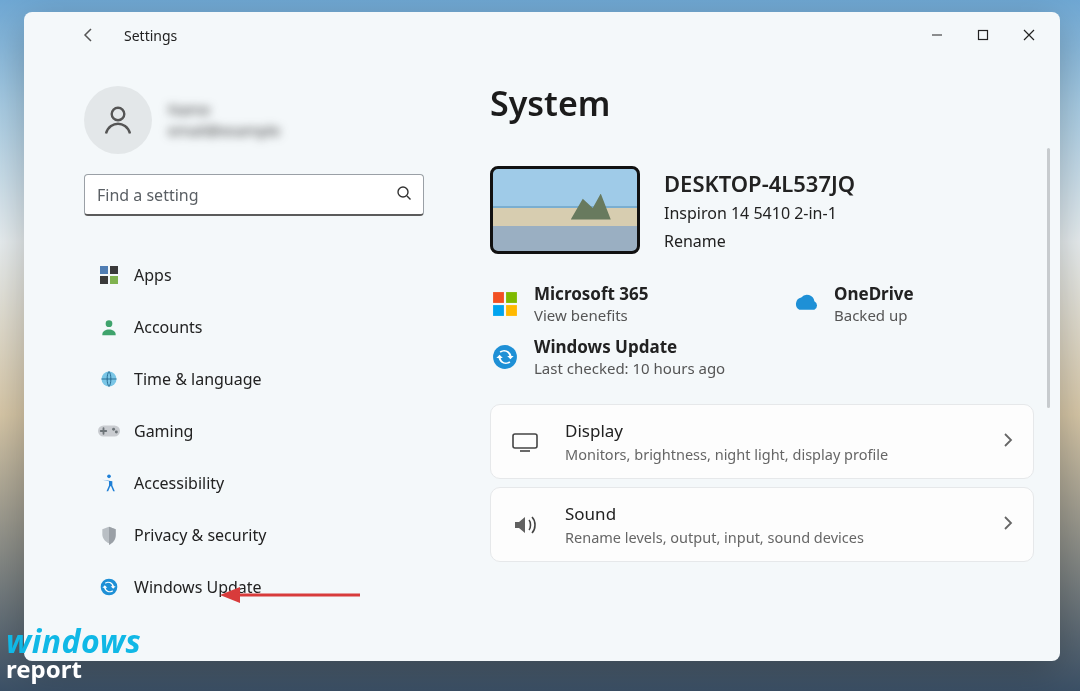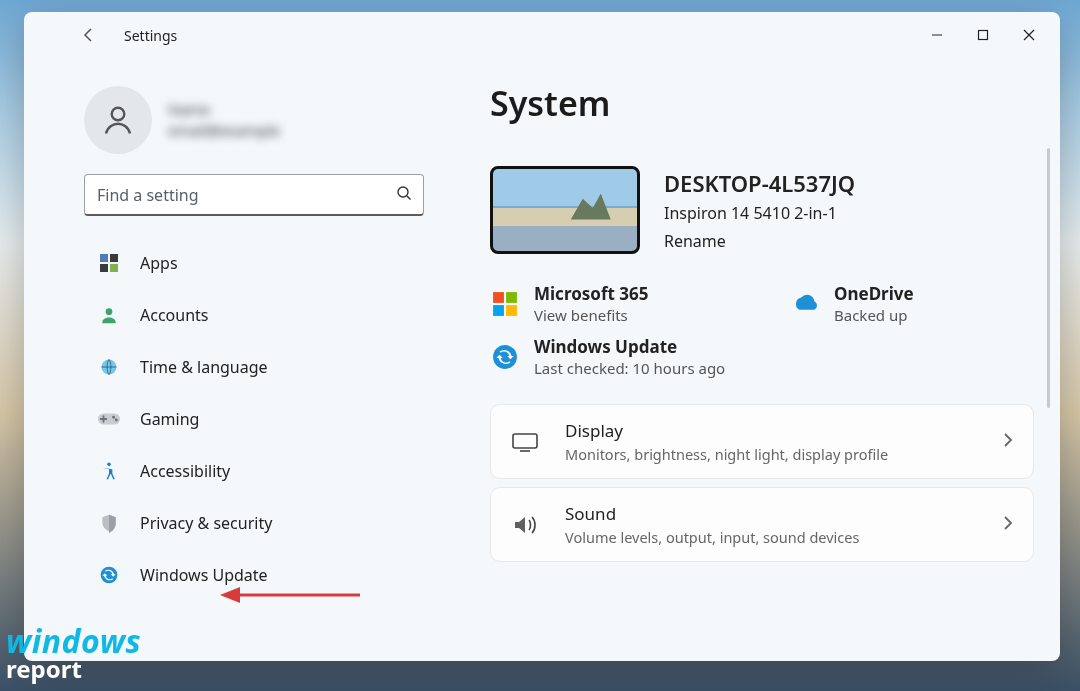--- a/index.html
+++ b/index.html
@@ -34,21 +34,21 @@
     width: 100%; height: 42px; border: 1px solid #9aa0a6; border-radius: 4px;
     background: #fff; padding: 0 42px 0 12px; font-size: 16px; color: #222;
     border-bottom: 2px solid #5b5b5b;
   }
   .search-input::placeholder { color: #5a5f64; }
   .search-icon { position: absolute; right: 12px; top: 50%; transform: translateY(-50%); color: #333; }
 
   .nav-scroll { position: relative; flex: 1; overflow: hidden; }
   .nav { list-style: none; }
   .nav-item {
-    height: 46px; display: flex; gap: 20px;
+    height: 46px; display: flex; align-items: center; gap: 14px;
     padding: 0 14px; border-radius: 6px; font-size: 16px; color: #222; margin: 6px 0;
   }
   .nav-ico { width: 22px; height: 22px; display: flex; align-items: center; justify-content: center; flex-shrink: 0; }
 
   
   .content { flex: 1; padding: 14px 18px 0 48px; position: relative; overflow: hidden; }
   .page-title { font-size: 34px; font-weight: 600; color: #1b1b1b; margin-bottom: 40px; margin-top: 8px; }
   .device-row { display: flex; gap: 24px; align-items: center; margin-bottom: 28px; }
   .device-thumb {
     width: 150px; height: 88px; border: 3px solid #111; border-radius: 8px; overflow: hidden;
@@ -288,21 +288,21 @@
         </div>
         <div class="card">
           <span class="card-ico">
             <svg width="26" height="22" viewBox="0 0 26 22" fill="none" stroke="currentColor" stroke-width="1.6">
                 <path d="M3 8v6h4l6 5V3L7 8z" fill="currentColor" stroke="none" opacity=".85"></path>
                 <path d="M17 6c2 2 2 8 0 10M20 3c4 4 4 12 0 16"></path>
               </svg>
           </span>
           <div class="card-text">
             <div class="card-title">Sound</div>
-            <div class="card-sub">Volume levels, output, input, sound devices</div>
+            <div class="card-sub">Rename levels, output, input, sound devices</div>
           </div>
           <span class="chev">
             <svg width="10" height="16" viewBox="0 0 10 16">
                 <path d="M2 2l6 6-6 6" fill="none" stroke="currentColor" stroke-width="1.8"></path>
               </svg>
           </span>
         </div>
       </div>
 
       <div class="content-scrollbar"></div>

